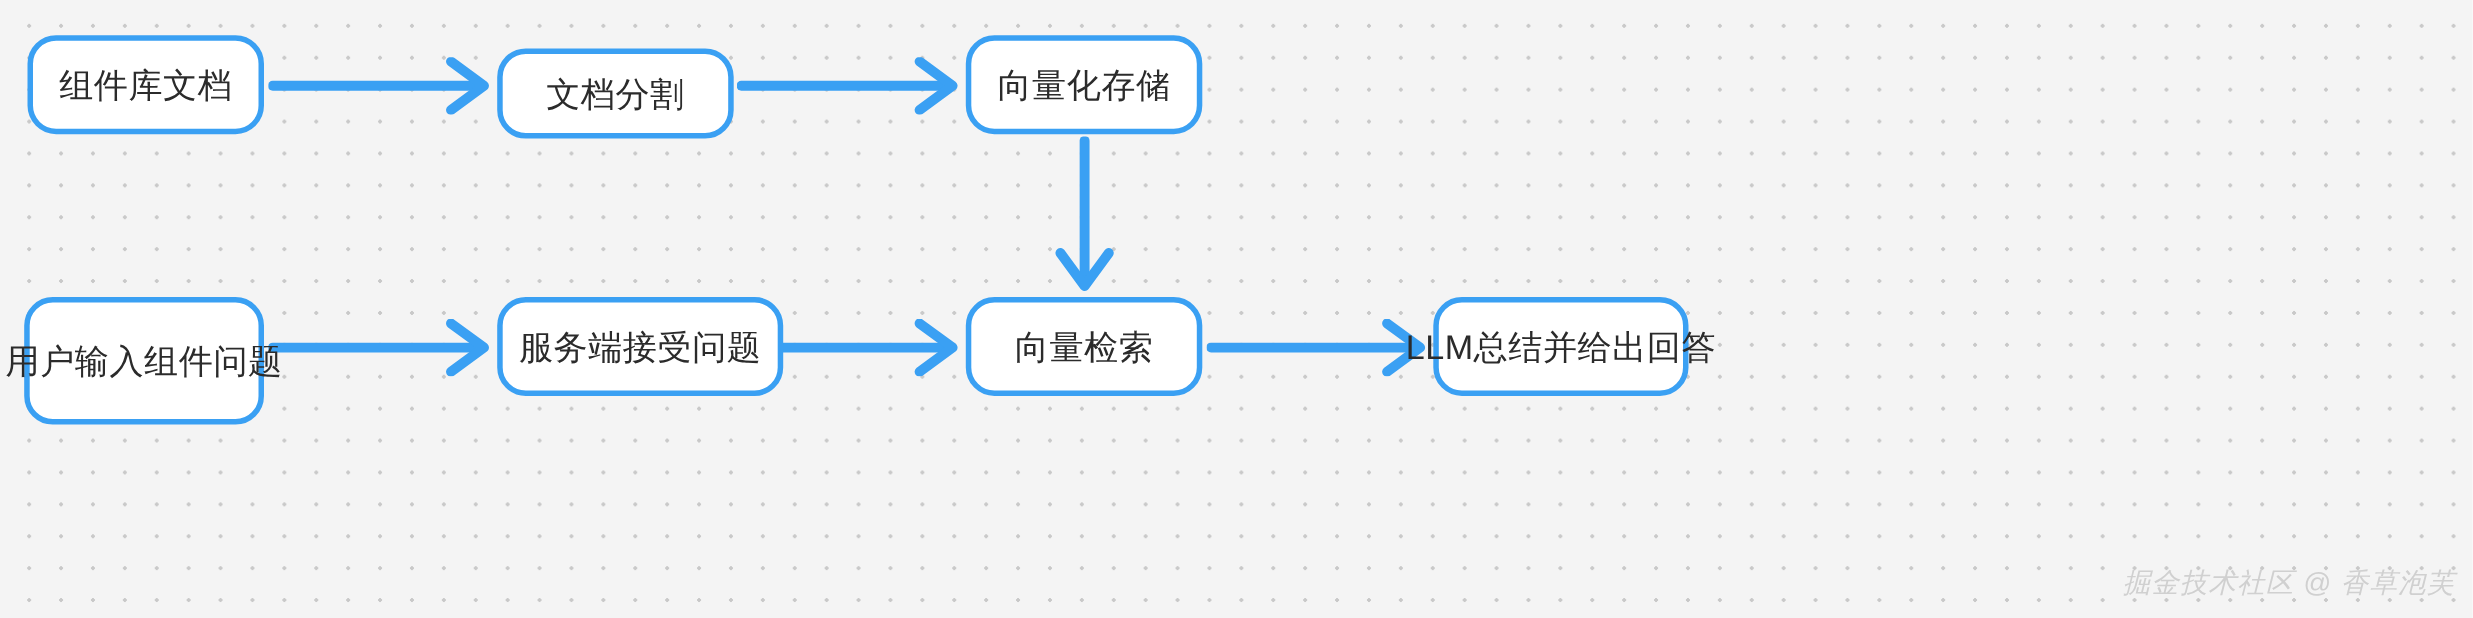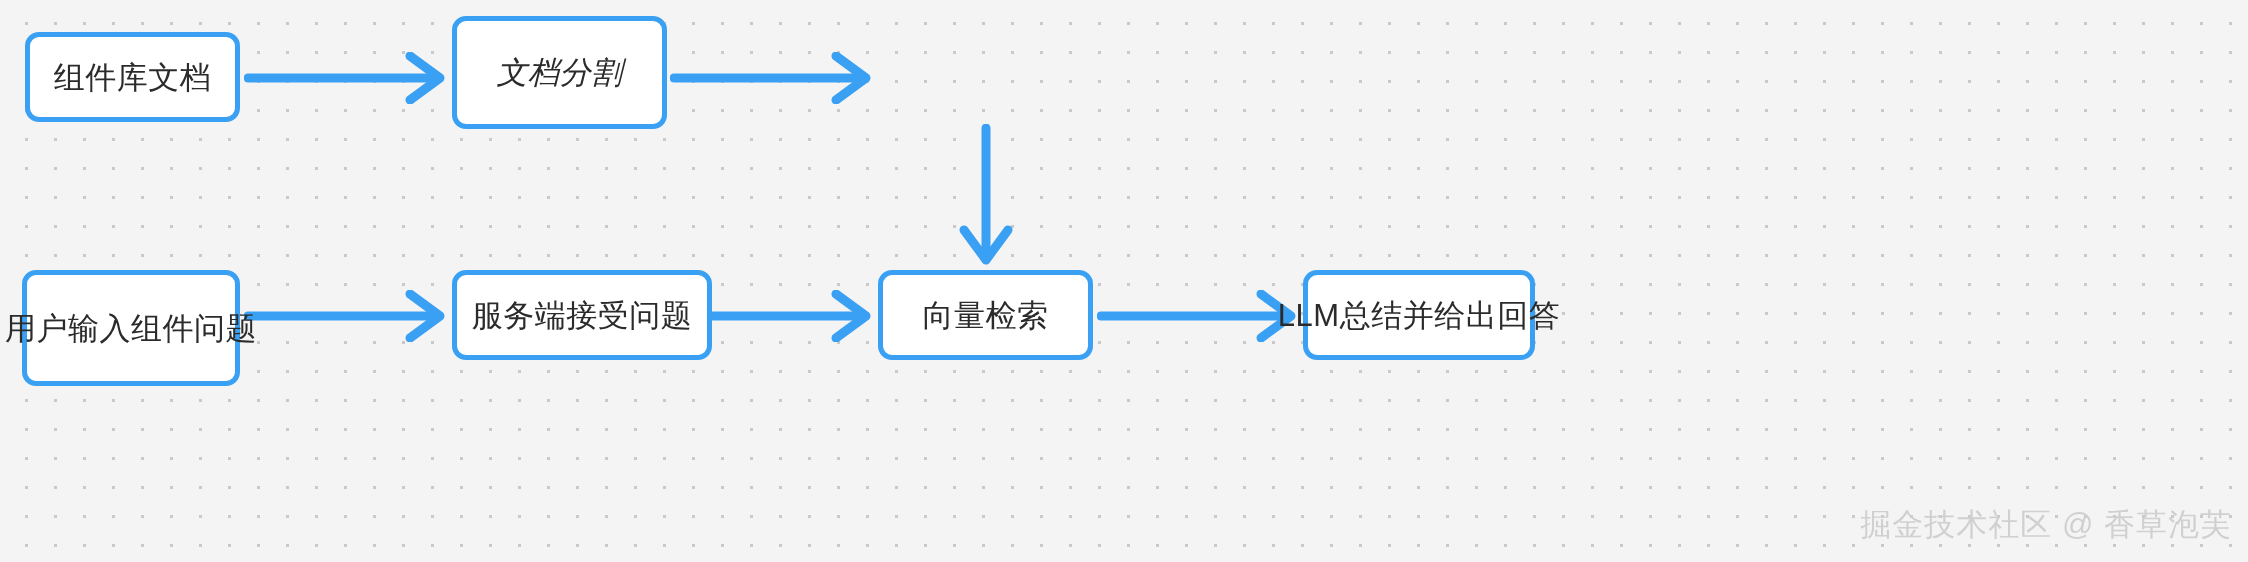--- a/index.html
+++ b/index.html
@@ -16,44 +16,45 @@
     background-size: 29px 29px;
     background-position: 12px 9px;
     overflow: hidden;
     font-family: "Liberation Sans", "DejaVu Sans", sans-serif;
   }
   .node {
     position: absolute;
     box-sizing: border-box;
     background: #ffffff;
     border: 5px solid #3aa0f3;
-    border-radius: 14px;
+    border-radius: 26px;
     display: flex;
     align-items: center;
     justify-content: center;
     color: #2b2b2b;
     font-size: 31px;
     letter-spacing: 0.5px;
     white-space: nowrap;
   }
   .node-label {
     display: block;
     line-height: 1;
   }
   .edge {
     position: absolute;
     pointer-events: none;
   }
   .watermark {
     position: absolute;
     color: #cfcfcf;
-    font-size: 31px;
+    font-size: 25px;
     letter-spacing: 1px;
     white-space: nowrap;
     opacity: 0.95;
+    font-style: italic;
   }
 </style>
 </head>
 <body>
 
 <div id="canvas">
 
   <svg class="edge" style="left:244px; top:52px;" width="210" height="52" viewBox="0 0 210 52">
     <g stroke="#3aa0f3" stroke-width="9" fill="none" stroke-linecap="round" stroke-linejoin="round">
       <line x1="4" y1="26" x2="190" y2="26"></line>
@@ -93,24 +94,27 @@
     <g stroke="#3aa0f3" stroke-width="9" fill="none" stroke-linecap="round" stroke-linejoin="round">
       <line x1="4" y1="26" x2="188" y2="26"></line>
       <polyline points="164,4 194,26 164,48"></polyline>
     </g>
   </svg>
 
   <div class="node" style="left:25px; top:32px; width:215px; height:90px;">
     <span class="node-label">组件库文档</span>
   </div>
 
-  <div class="node" style="left:452px; top:16px; width:215px; height:113px;font-style:italic;">
+  <div class="node" style="left:452px; top:44px; width:215px; height:82px;">
     <span class="node-label">文档分割</span>
   </div>
 
+  <div class="node" style="left:878px; top:32px; width:215px; height:90px;">
+    <span class="node-label">向量化存储</span>
+  </div>
 
   <div class="node" style="left:22px; top:270px; width:218px; height:116px;">
     <span class="node-label">用户输入组件问题</span>
   </div>
 
   <div class="node" style="left:452px; top:270px; width:260px; height:90px;">
     <span class="node-label">服务端接受问题</span>
   </div>
 
   <div class="node" style="left:878px; top:270px; width:215px; height:90px;">

